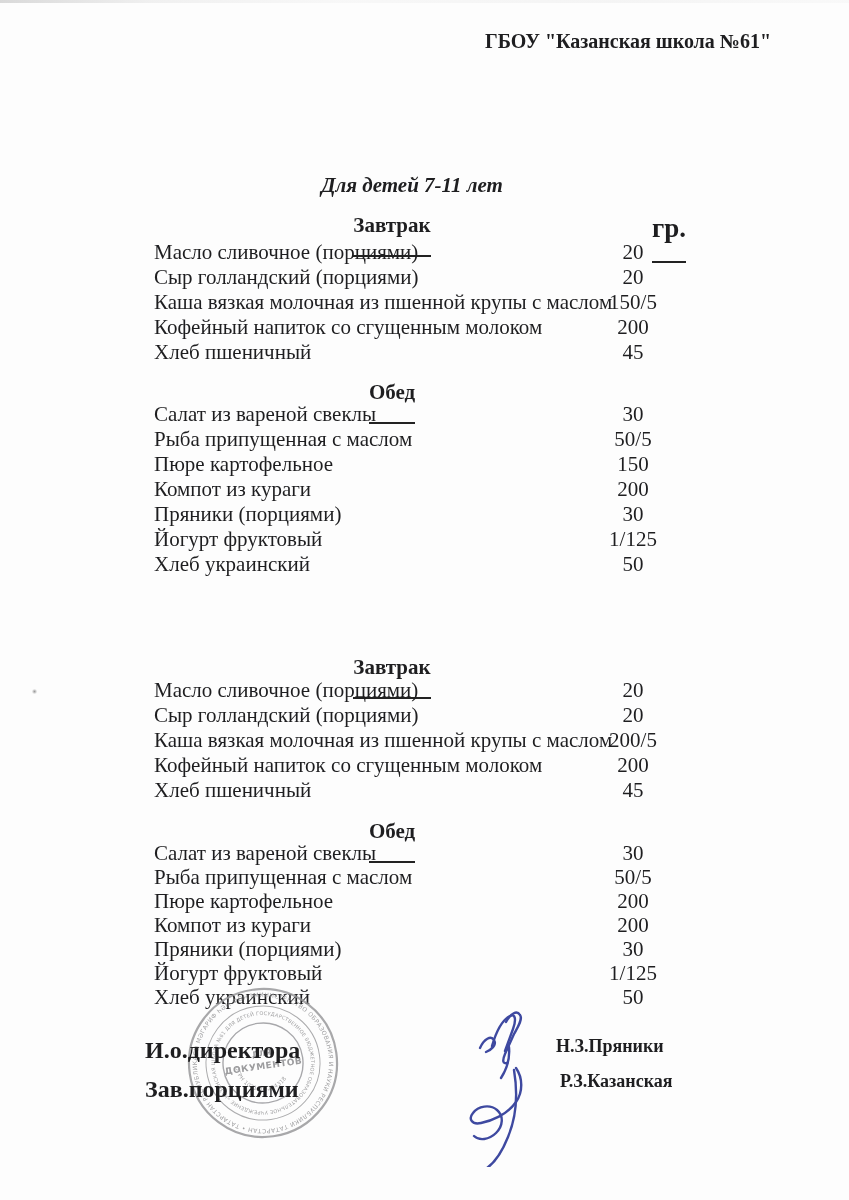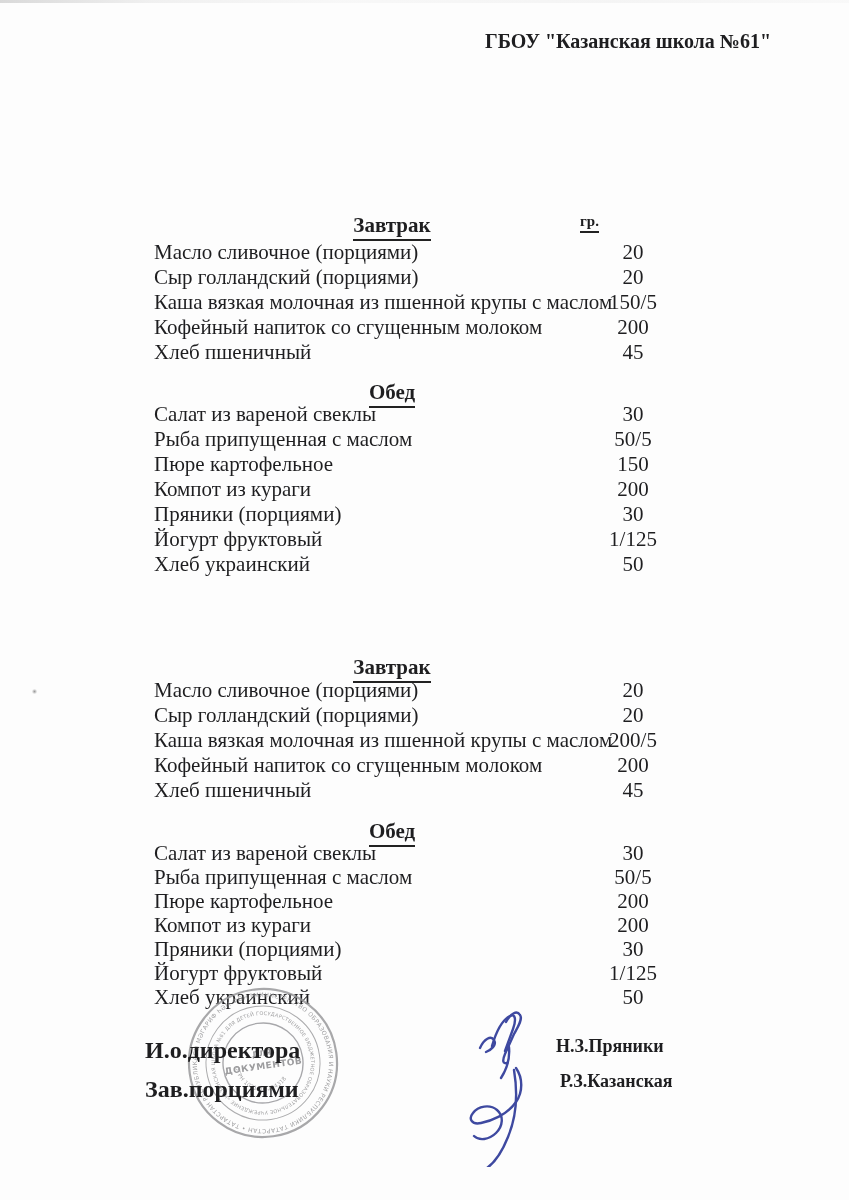--- a/index.html
+++ b/index.html
@@ -30,24 +30,24 @@
     position:absolute;width:470px;text-align:center;
     font-weight:bold;font-style:italic;font-size:21px;white-space:nowrap;
   }
   .age-1{left:177px;top:173px;}
   .age-2{left:158px;top:629px;}
   .meal-head{
     position:absolute;left:157px;width:470px;text-align:center;
     font-weight:bold;font-size:21px;
   }
   .unit-head{
-    position:absolute;left:580px;width:106px;text-align:left;
-    font-weight:bold;font-size:15px;
-  }
-  .u{display:inline-block;border-bottom:2px solid #222;padding-bottom:1px;}
+    position:absolute;left:580px;width:106px;text-align:right;
+    font-weight:bold;font-size:27px;
+  }
+  .u{display:inline-block;border-bottom:2px solid #222;padding-bottom:17px;}
   .rows{position:absolute;left:154px;width:532px;}
   .row{display:flex;height:25px;align-items:flex-start;}
   .rows.tight .row{height:24px;}
   .row .name{width:426px;font-size:21px;white-space:nowrap;}
   .row .qty{width:106px;text-align:center;font-size:21px;}
   .role{position:absolute;left:145px;font-weight:bold;font-size:24px;white-space:nowrap;}
   .role-1{top:1037px;}
   .role-2{top:1076px;}
   .sig-name{position:absolute;font-weight:bold;font-size:18px;white-space:nowrap;}
   .sig-name-1{left:556px;top:1036px;}
@@ -66,20 +66,21 @@
 </head>
 <body>
 
 <div class="page">
   <div class="scan-top"></div>
   <div class="speck"></div>
 
   <div class="org">ГБОУ "Казанская школа №61"</div>
 
 
+  <div class="age-title age-1">Для детей 7-11 лет</div>
 
   <div class="meal-head" style="top:213px"><span class="u">Завтрак</span></div>
   <div class="unit-head" style="top:213px"><span class="u">гр.</span></div>
 
   <div class="rows" style="top:240px">
     <div class="row">
         <span class="name">Масло сливочное (порциями)</span>
         <span class="qty">20</span>
       </div>
     <div class="row">

